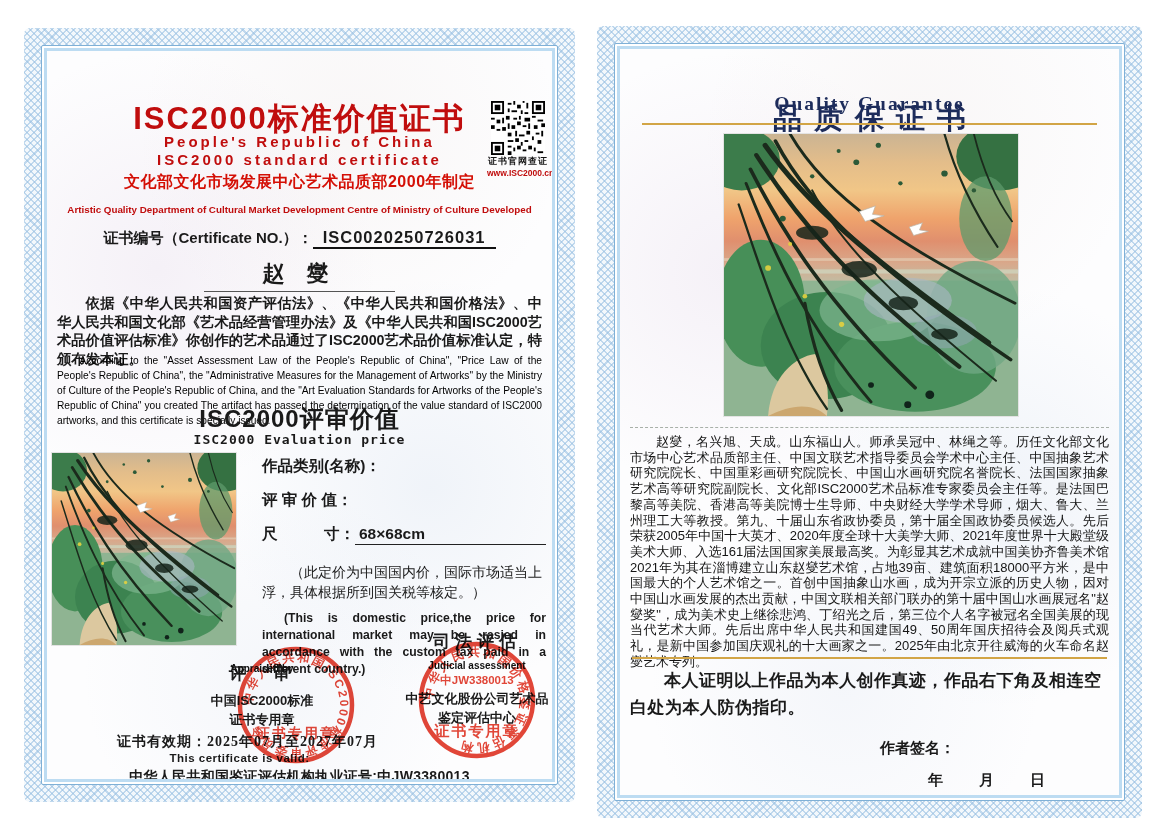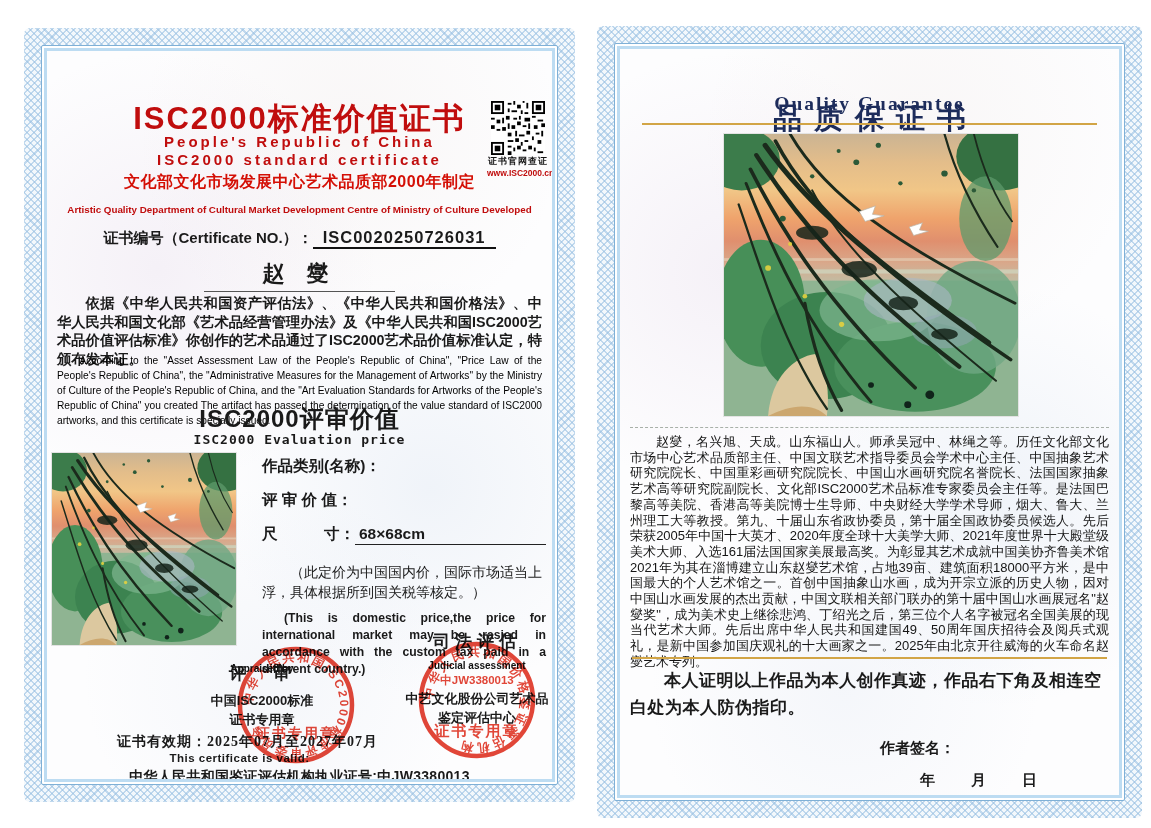--- a/index.html
+++ b/index.html
@@ -326,19 +326,19 @@
               <use href="#painting"></use>
             </svg>
         </div>
 
         <div class="abs dotted-sep" style="top:378px;"></div>
         <div class="abs rc-bio" style="top:385px;">赵燮，名兴旭、天成。山东福山人。师承吴冠中、林绳之等。历任文化部文化市场中心艺术品质部主任、中国文联艺术指导委员会学术中心主任、中国抽象艺术研究院院长、中国重彩画研究院院长、中国山水画研究院名誉院长、法国国家抽象艺术高等研究院副院长、文化部ISC2000艺术品标准专家委员会主任等。是法国巴黎高等美院、香港高等美院博士生导师、中央财经大学学术导师，烟大、鲁大、兰州理工大等教授。第九、十届山东省政协委员，第十届全国政协委员候选人。先后荣获2005年中国十大英才、2020年度全球十大美学大师、2021年度世界十大殿堂级美术大师、入选161届法国国家美展最高奖。为彰显其艺术成就中国美协齐鲁美术馆2021年为其在淄博建立山东赵燮艺术馆，占地39亩、建筑面积18000平方米，是中国最大的个人艺术馆之一。首创中国抽象山水画，成为开宗立派的历史人物，因对中国山水画发展的杰出贡献，中国文联相关部门联办的第十届中国山水画展冠名"赵燮奖"，成为美术史上继徐悲鸿、丁绍光之后，第三位个人名字被冠名全国美展的现当代艺术大师。先后出席中华人民共和国建国49、50周年国庆招待会及阅兵式观礼，是新中国参加国庆观礼的十大画家之一。2025年由北京开往威海的火车命名赵燮艺术专列。</div>
         <div class="abs gold-line" style="top:608px;left:12px;right:12px;"></div>
         <div class="abs rc-statement" style="top:618px;">本人证明以上作品为本人创作真迹，作品右下角及相连空白处为本人防伪指印。</div>
 
         <div class="abs rc-sign" style="top:690px;left:260px;">作者签名：</div>
-        <div class="abs rc-date" style="top:722px;left:300px;">年　　月　　日</div>
+        <div class="abs rc-date" style="top:722px;left:308px;">年　　月　　日</div>
 
       </div>
     </div>
   </div>
 
 </div>
 
 </body></html>

